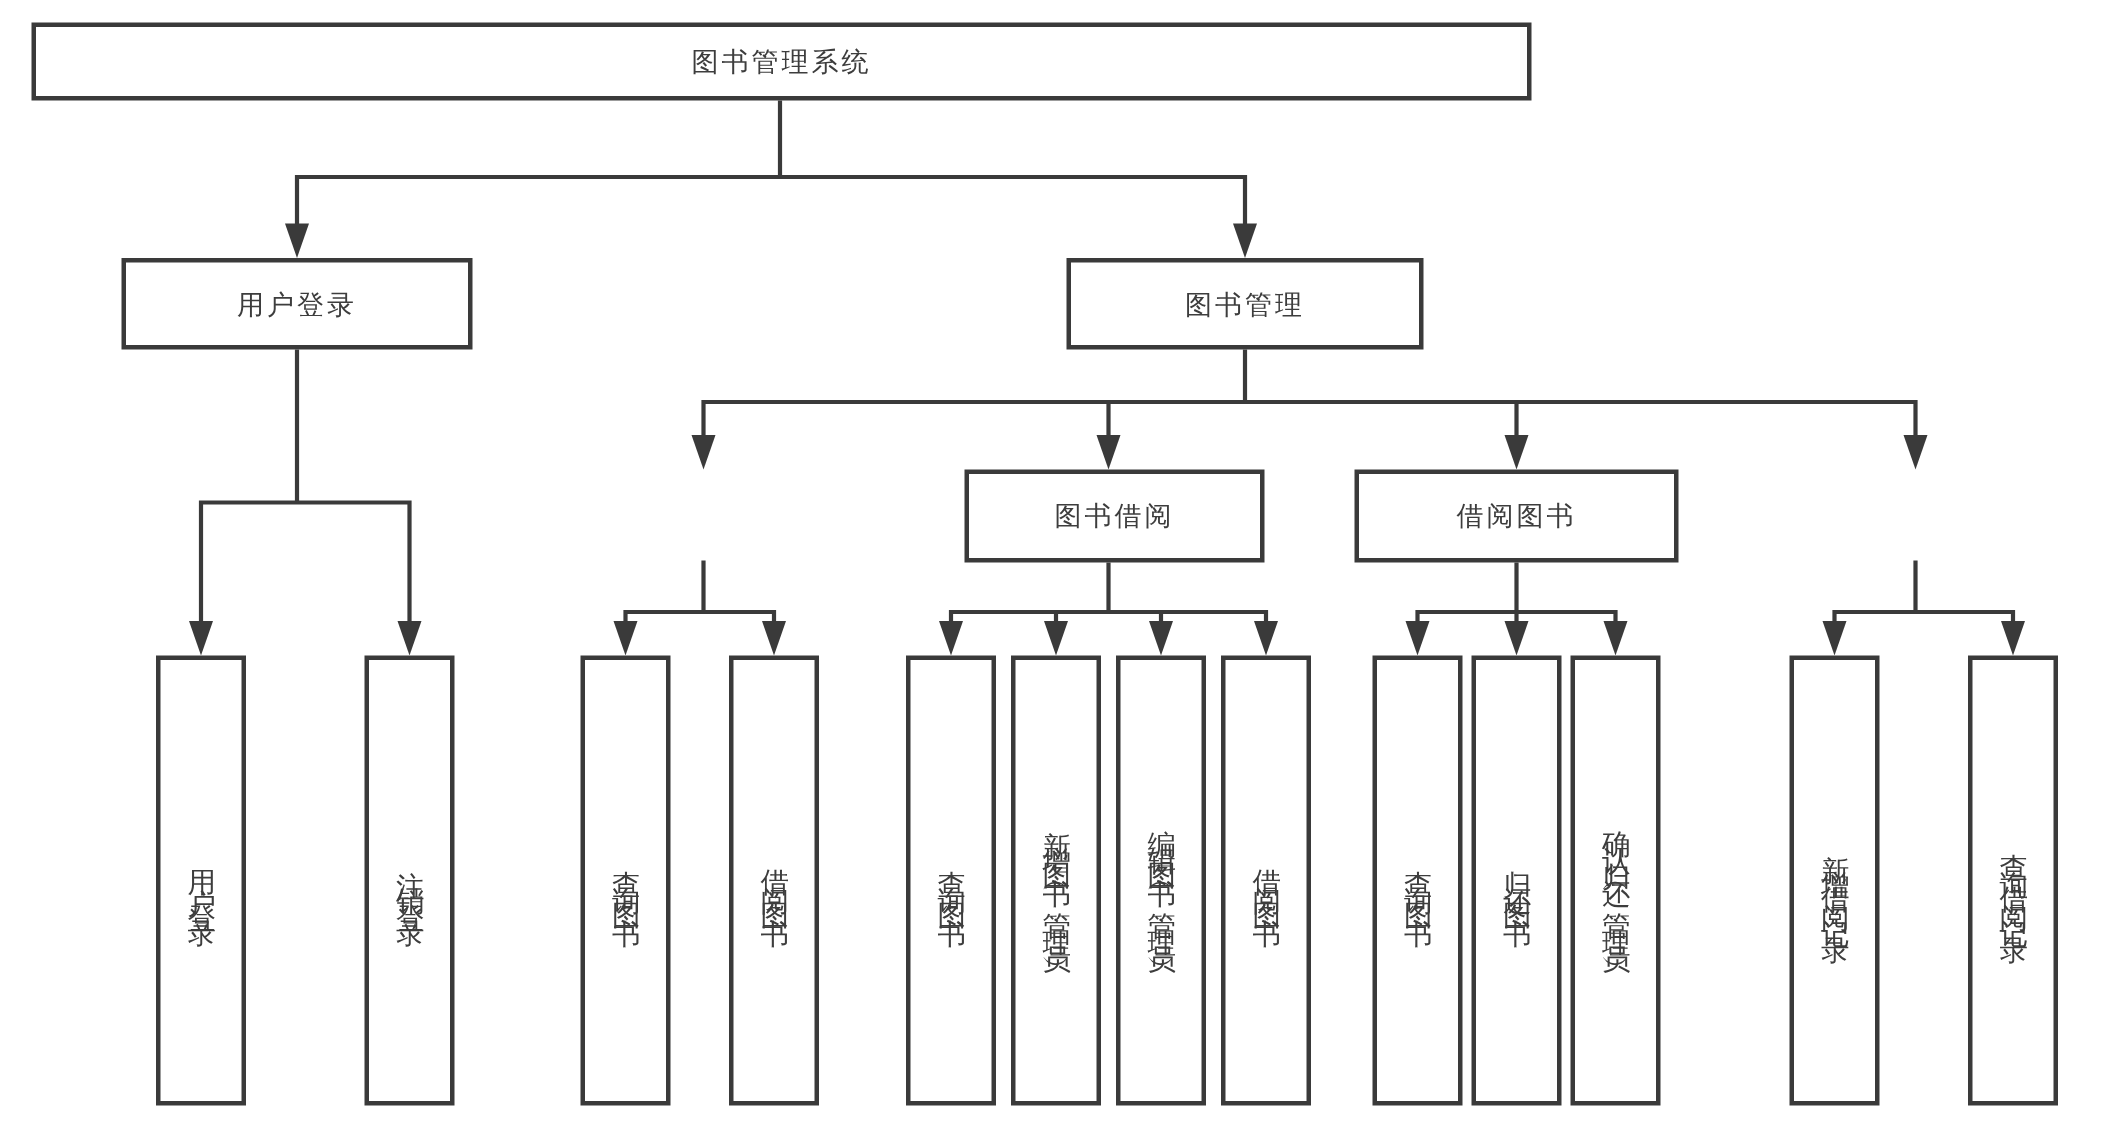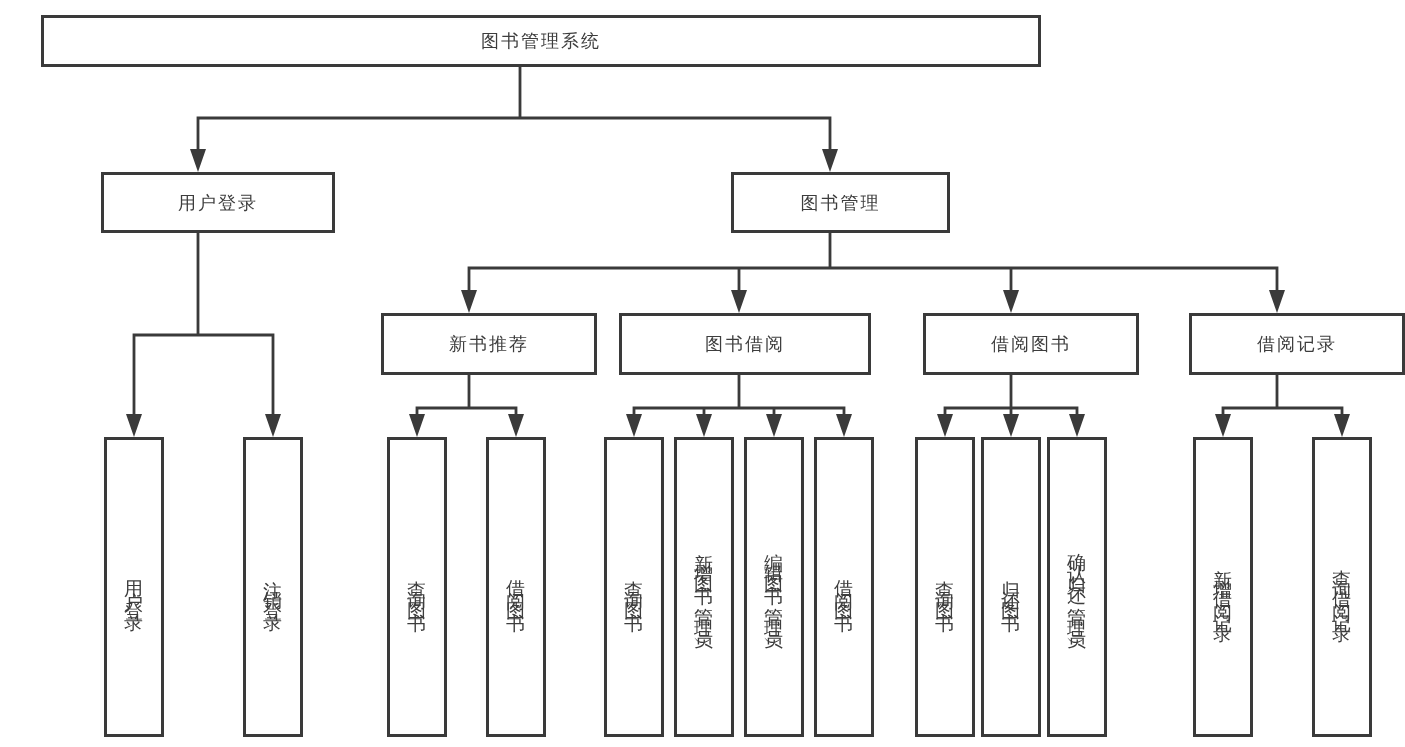--- a/index.html
+++ b/index.html
@@ -23,21 +23,21 @@
   .connectors polygon{fill:var(--line);stroke:none;}
   .node{
     position:absolute;
     box-sizing:border-box;
     border:3px solid var(--box-border);
     background:var(--box-fill);
     color:var(--text);
     display:flex;align-items:center;justify-content:center;
     z-index:2;
   }
-  .node.h{font-size:18px;letter-spacing:2px;white-space:nowrap;margin-left:20px;}
+  .node.h{font-size:18px;letter-spacing:2px;white-space:nowrap;}
   .node.v{
     font-size:19px;
     writing-mode:vertical-rl;
     text-orientation:mixed;
     letter-spacing:11px;
     line-height:1;
   }
   .watermark{
     position:absolute;
     left:1168px;top:715px;
@@ -99,26 +99,24 @@
     <g>
       <path d="M1277,375 V408 M1223,408 H1342 M1223,408 V420 M1342,408 V420"></path>
       <polygon points="1215,414 1231,414 1223,437"></polygon>
       <polygon points="1334,414 1350,414 1342,437"></polygon>
     </g>
   </svg>
 
   <div class="node h" style="left:21px;top:15px;width:1000px;height:52px;">图书管理系统</div>
 
   <div class="node h" style="left:81px;top:172px;width:234px;height:61px;">用户登录</div>
-  <div class="node h" style="left:711px;top:172px;width:219px;height:61px;">图书管理</div>
+  <div class="node h" style="left:711px;top:172px;width:238px;height:61px;">图书管理</div>
 
-  <div class="node h" style="left:361px;top:313px;width:216px;height:62px;">新书推荐</div>
-  <div class="node h" style="left:599px;top:313px;width:252px;height:62px;">图书借阅</div>
+  <div class="node h" style="left:643px;top:313px;width:200px;height:62px;">图书借阅</div>
   <div class="node h" style="left:903px;top:313px;width:216px;height:62px;">借阅图书</div>
-  <div class="node h" style="left:1169px;top:313px;width:216px;height:62px;">借阅记录</div>
 
   <div class="node v" style="left:104px;top:437px;width:60px;height:300px;">用户登录</div>
   <div class="node v" style="left:243px;top:437px;width:60px;height:300px;">注销登录</div>
 
   <div class="node v" style="left:387px;top:437px;width:60px;height:300px;">查询图书</div>
   <div class="node v" style="left:486px;top:437px;width:60px;height:300px;">借阅图书</div>
 
   <div class="node v" style="left:604px;top:437px;width:60px;height:300px;">查询图书</div>
   <div class="node v" style="left:674px;top:437px;width:60px;height:300px;">新增图书（管理员）</div>
   <div class="node v" style="left:744px;top:437px;width:60px;height:300px;">编辑图书（管理员）</div>

